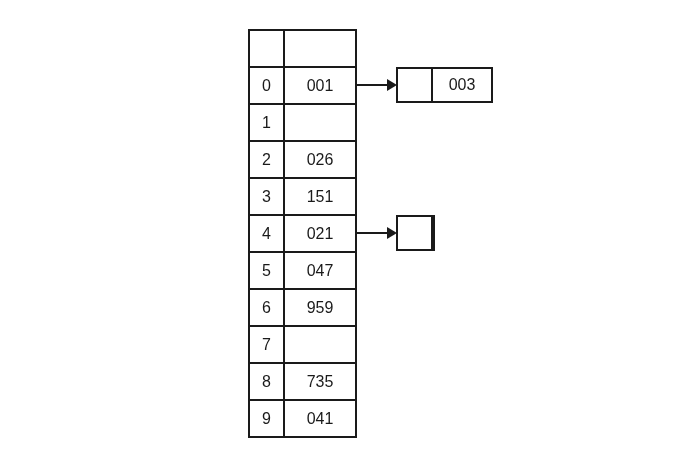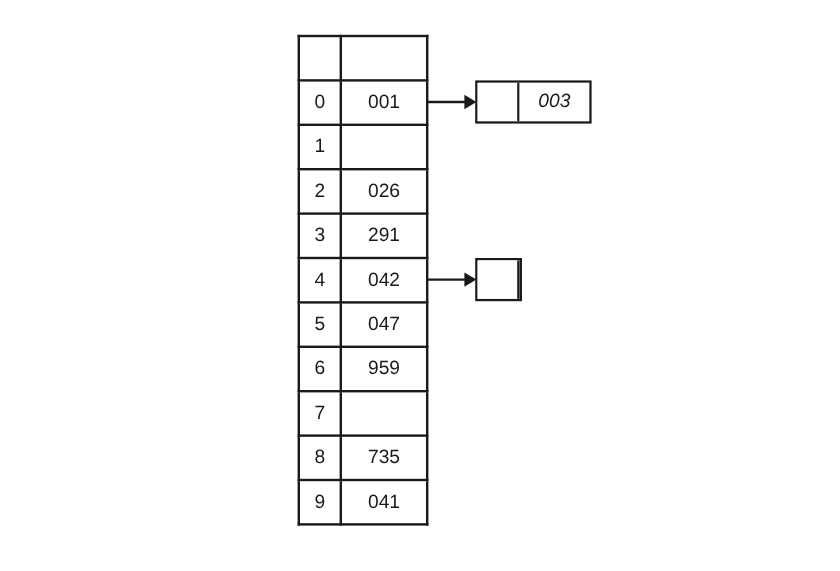--- a/index.html
+++ b/index.html
@@ -45,21 +45,20 @@
   td.col-idx { width: 33px; }
   td.col-val { width: 70px; border-radius: 17px; }
 
   .chain-node {
     position: absolute;
     display: flex;
     height: 32px;
     border: 2px solid var(--line);
     background: var(--bg);
     box-sizing: content-box;
-    font-style: italic;
   }
   .chain-node .ptr-cell {
     width: 33px;
     border-right: 2px solid var(--line);
     background: var(--bg);
   }
   .chain-node .val-cell {
     width: 58px;
     display: flex;
     align-items: center;
@@ -90,25 +89,25 @@
     <tr>
       <td class="col-idx">1</td>
       <td class="col-val"></td>
     </tr>
     <tr>
       <td class="col-idx">2</td>
       <td class="col-val">026</td>
     </tr>
     <tr>
       <td class="col-idx">3</td>
-      <td class="col-val">291</td>
+      <td class="col-val">151</td>
     </tr>
     <tr>
       <td class="col-idx">4</td>
-      <td class="col-val">042</td>
+      <td class="col-val">021</td>
     </tr>
     <tr>
       <td class="col-idx">5</td>
       <td class="col-val">047</td>
     </tr>
     <tr>
       <td class="col-idx">6</td>
       <td class="col-val">959</td>
     </tr>
     <tr>

